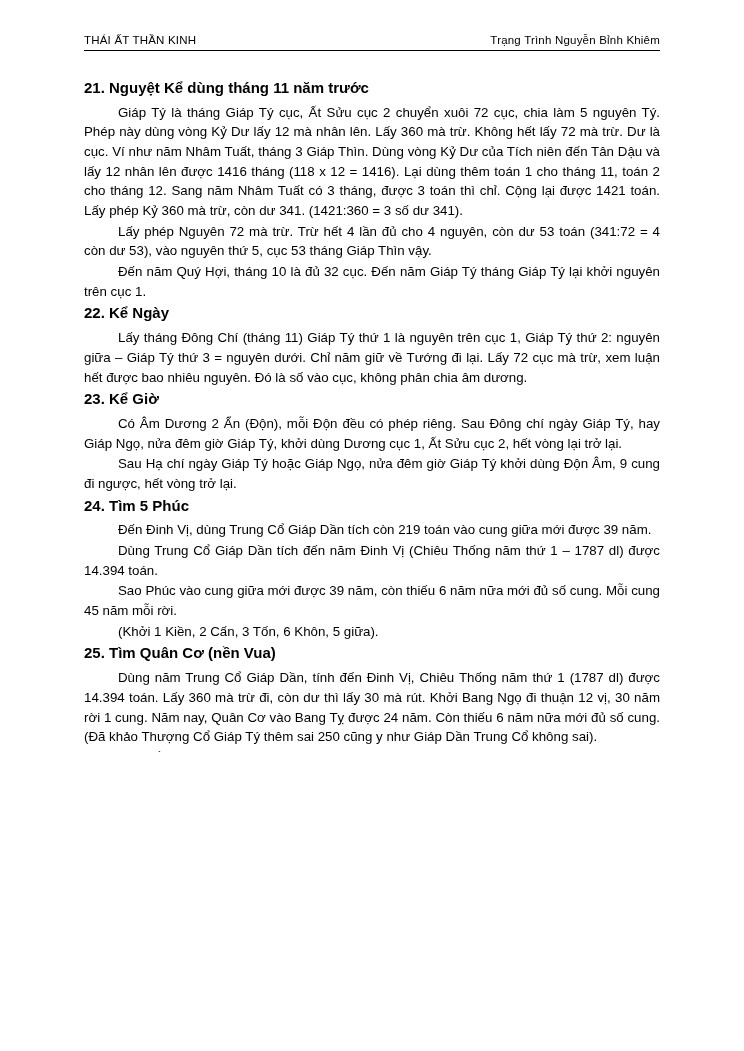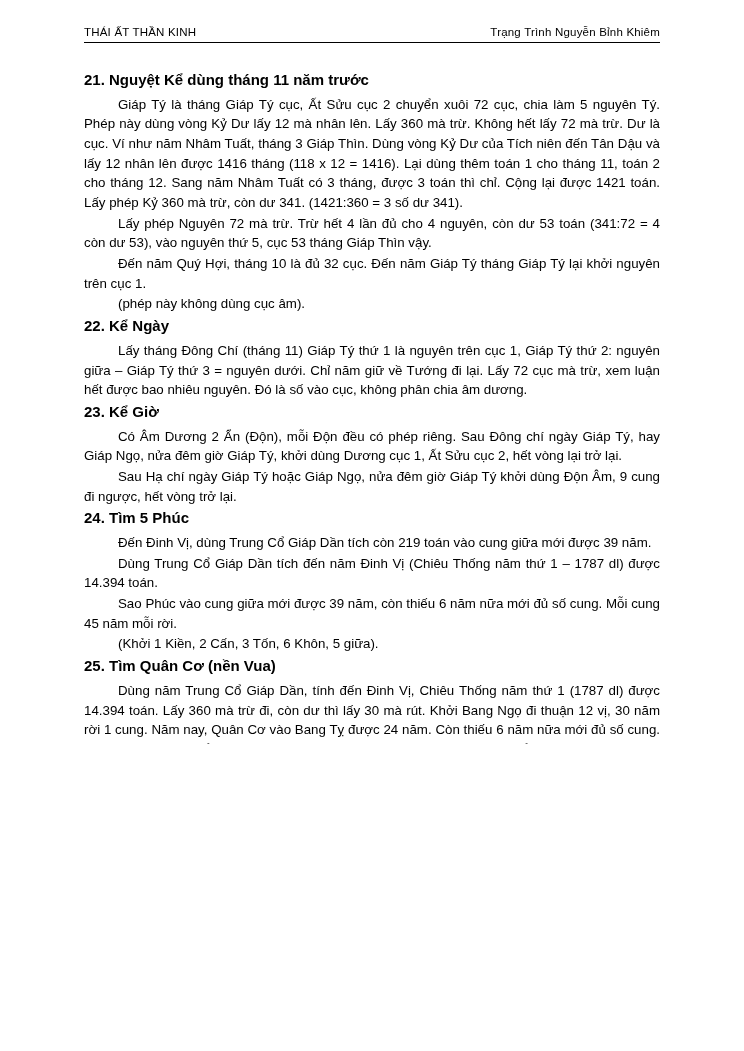--- a/index.html
+++ b/index.html
@@ -8,21 +8,21 @@
     background: #ffffff;
   }
   body {
     font-family: "Liberation Sans", sans-serif;
     color: #000000;
   }
   .page {
     position: relative;
     width: 744px;
     height: 744px;
-    margin: 0 auto;
+    margin: 8px auto;
     background: #ffffff;
     box-sizing: border-box;
     overflow: hidden;
   }
   .content {
     position: absolute;
     left: 84px;
     top: 26px;
     width: 576px;
   }
@@ -109,21 +109,20 @@
       <div class="header-right">Trạng Trình Nguyễn Bỉnh Khiêm</div>
     </div>
     <hr class="rule">
 
     <div class="body-block">
 
       <h2 class="section">21. Nguyệt Kể dùng tháng 11 năm trước</h2>
       <p class="para">Giáp Tý là tháng Giáp Tý cục, Ất Sửu cục 2 chuyển xuôi 72 cục, chia làm 5 nguyên Tý. Phép này dùng vòng Kỷ Dư lấy 12 mà nhân lên. Lấy 360 mà trừ. Không hết lấy 72 mà trừ. Dư là cục. Ví như năm Nhâm Tuất, tháng 3 Giáp Thìn. Dùng vòng Kỷ Dư của Tích niên đến Tân Dậu và lấy 12 nhân lên được 1416 tháng (118 x 12 = 1416). Lại dùng thêm toán 1 cho tháng 11, toán 2 cho tháng 12. Sang năm Nhâm Tuất có 3 tháng, được 3 toán thì chỉ. Cộng lại được 1421 toán. Lấy phép Kỷ 360 mà trừ, còn dư 341. (1421:360 = 3 số dư 341).</p>
       <p class="para para-gap">Lấy phép Nguyên 72 mà trừ. Trừ hết 4 lần đủ cho 4 nguyên, còn dư 53 toán (341:72 = 4 còn dư 53), vào nguyên thứ 5, cục 53 tháng Giáp Thìn vậy.</p>
       <p class="para para-gap">Đến năm Quý Hợi, tháng 10 là đủ 32 cục. Đến năm Giáp Tý tháng Giáp Tý lại khởi nguyên trên cục 1.</p>
-      <p class="para para-gap">(phép này không dùng cục âm).</p>
 
       <h2 class="section sec-gap">22. Kể Ngày</h2>
       <p class="para">Lấy tháng Đông Chí (tháng 11) Giáp Tý thứ 1 là nguyên trên cục 1, Giáp Tý thứ 2: nguyên giữa – Giáp Tý thứ 3 = nguyên dưới. Chỉ năm giữ về Tướng đi lại. Lấy 72 cục mà trừ, xem luận hết được bao nhiêu nguyên. Đó là số vào cục, không phân chia âm dương.</p>
 
       <h2 class="section sec-gap">23. Kể Giờ</h2>
       <p class="para">Có Âm Dương 2 Ẩn (Độn), mỗi Độn đều có phép riêng. Sau Đông chí ngày Giáp Tý, hay Giáp Ngọ, nửa đêm giờ Giáp Tý, khởi dùng Dương cục 1, Ất Sửu cục 2, hết vòng lại trở lại.</p>
       <p class="para para-gap">Sau Hạ chí ngày Giáp Tý hoặc Giáp Ngọ, nửa đêm giờ Giáp Tý khởi dùng Độn Âm, 9 cung đi ngược, hết vòng trở lại.</p>
 
       <h2 class="section sec-gap">24. Tìm 5 Phúc</h2>
       <p class="para">Đến Đinh Vị, dùng Trung Cổ Giáp Dần tích còn 219 toán vào cung giữa mới được 39 năm.</p>

